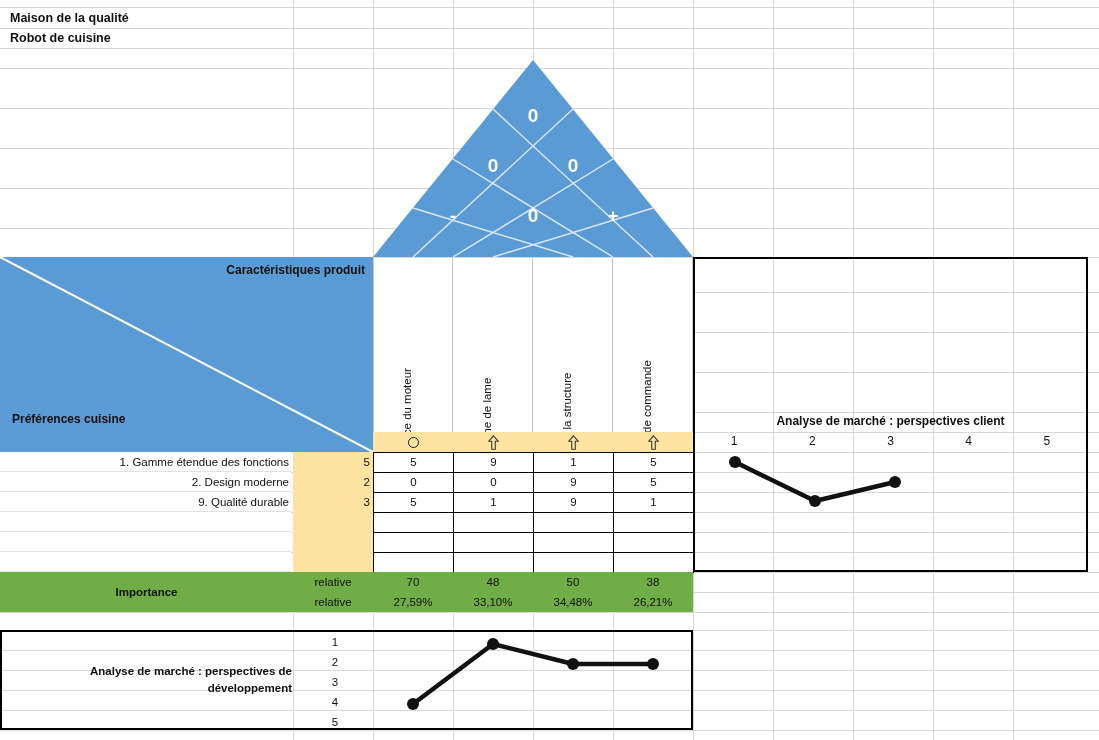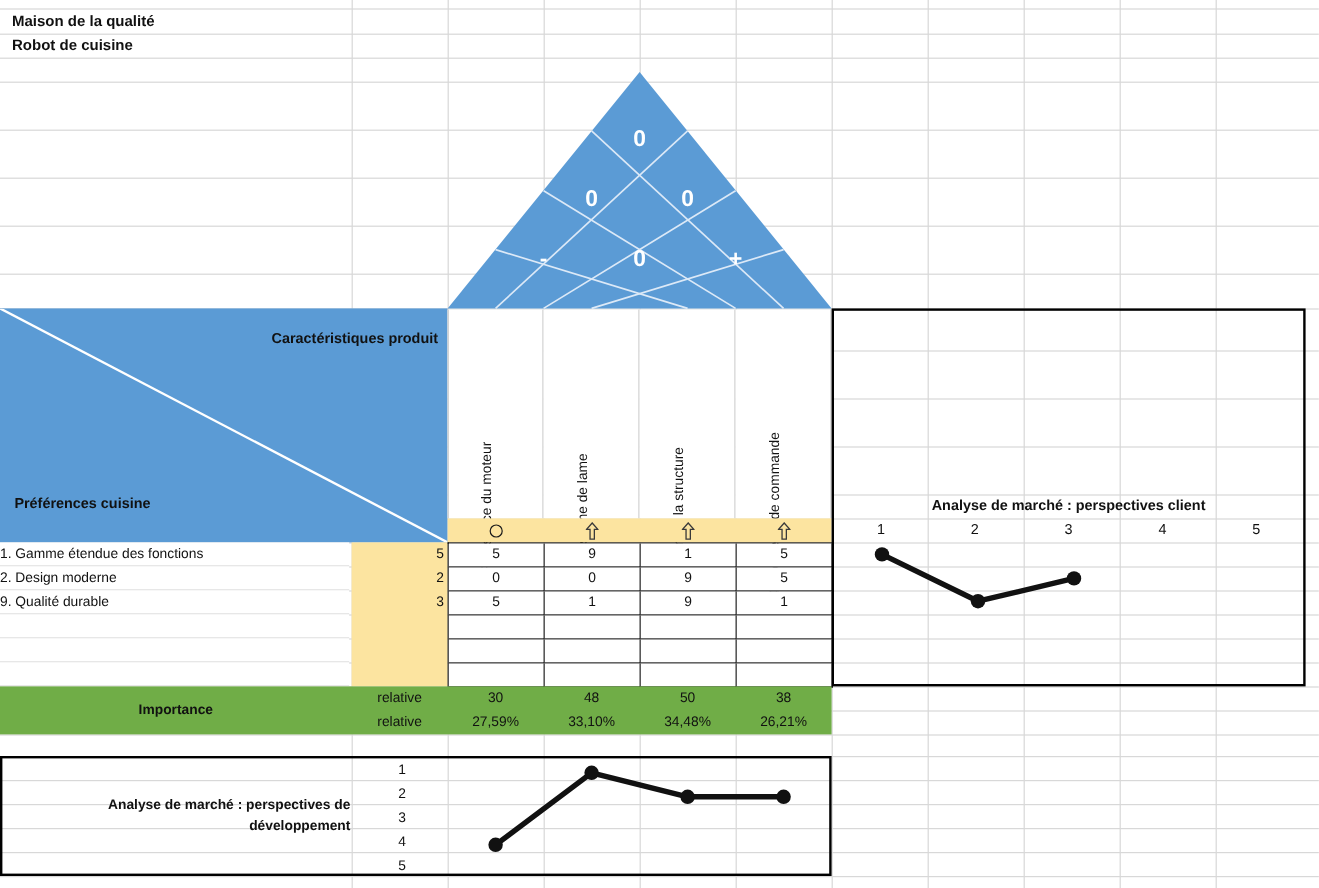--- a/index.html
+++ b/index.html
@@ -79,21 +79,21 @@
     overflow: hidden;
   }
   #corner-diag {
     position: absolute;
     left: 0; top: 0;
     width: 373px; height: 195px;
   }
   #lbl-product-chars {
     position: absolute;
     right: 8px;
-    top: 18px;
+    top: 6px;
     font-weight: bold;
     font-size: 12px;
     color: #111111;
     white-space: nowrap;
   }
   #lbl-client-prefs {
     position: absolute;
     left: 12px;
     bottom: 26px;
     font-weight: bold;
@@ -152,20 +152,21 @@
   }
   .dir-arrow svg { display: block; }
 
   
   .req-label {
     position: absolute;
     left: 0;
     width: 291px;
     height: 20px;
     line-height: 20px;
+    text-align: right;
     padding-right: 2px;
     box-sizing: border-box;
     font-size: 11.5px;
     color: #111111;
     white-space: nowrap;
     background: #ffffff;
     border-bottom: 1px solid #e2e2e2;
   }
   .weight-col {
     position: absolute;
@@ -528,21 +529,21 @@
       <div class="matrix-cell"></div>
       <div class="matrix-cell"></div>
       <div class="matrix-cell"></div>
     </div>
   </div>
 
   <div id="importance-band">
     <div id="importance-title">Importance</div>
     <div class="imp-row" style="top:0px">
       <div class="imp-row-label">relative</div>
-      <div class="imp-value">30</div>
+      <div class="imp-value">70</div>
       <div class="imp-value">48</div>
       <div class="imp-value">50</div>
       <div class="imp-value">38</div>
     </div>
     <div class="imp-row" style="top:20px">
       <div class="imp-row-label">relative</div>
       <div class="imp-value">27,59%</div>
       <div class="imp-value">33,10%</div>
       <div class="imp-value">34,48%</div>
       <div class="imp-value">26,21%</div>

